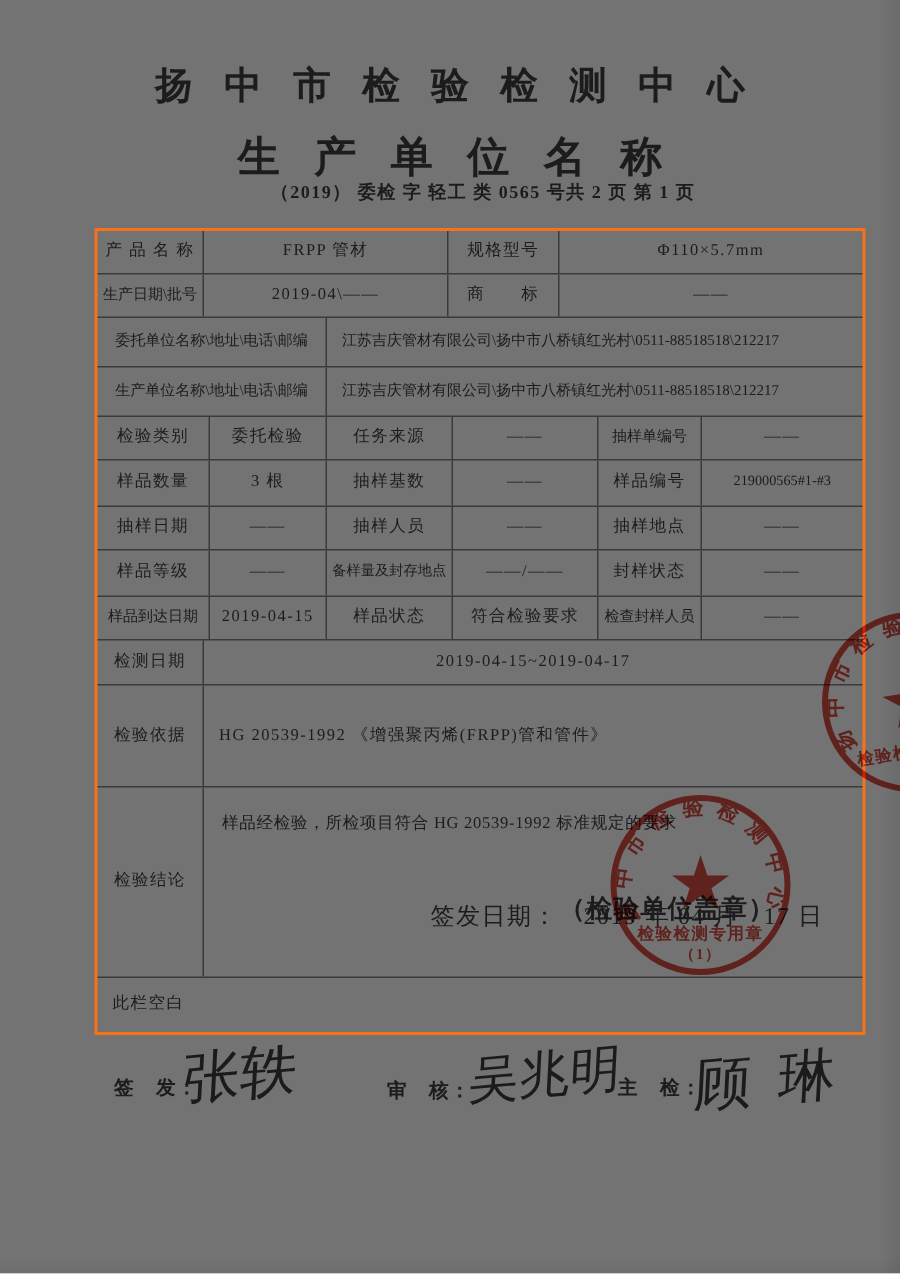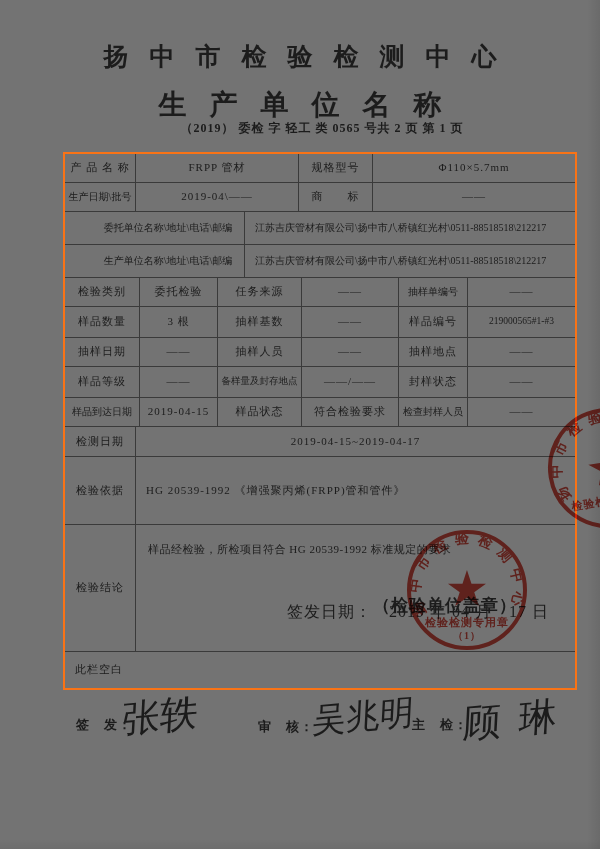--- a/index.html
+++ b/index.html
@@ -27,21 +27,21 @@
   .cell:last-child{border-right:none;}
   .cell.left{justify-content:flex-start;text-align:left;padding-left:10px;}
   .cell.tight{font-size:10px;letter-spacing:0;}
   .cell.tiny{font-size:9.5px;letter-spacing:0;}
   .cell.rel{position:relative;display:block;}
 
   .g4{grid-template-columns:71px 163px 74px auto;}
   .g2w{grid-template-columns:153px auto;}
   .g6{grid-template-columns:75px 78px 84px 97px 69px auto;}
   .g2n{grid-template-columns:71px auto;}
-  .h29{height:29px;} .h30{height:30px;} .h31{height:31px;} .h33{height:33px;padding-left:27px;}
+  .h29{height:29px;} .h30{height:30px;} .h31{height:31px;} .h33{height:33px;}
   .h36{height:36px;} .h68{height:68px;} .h127{height:127px;}
 
   .concl-text{position:absolute;left:12px;top:18px;font-size:11px;letter-spacing:0.5px;}
   .seal-note{position:absolute;right:58px;top:70px;font-size:17px;letter-spacing:1px;font-weight:bold;}
   .issue-line{position:absolute;right:26px;bottom:29px;font-size:16px;letter-spacing:1px;}
 
   .sign-area{position:absolute;left:0;top:686px;width:516px;height:110px;}
   .sig-label{position:absolute;font-size:13px;font-weight:bold;letter-spacing:1px;}
   .sig{position:absolute;font-size:38px;color:#1b1b1b;white-space:nowrap;
        transform:rotate(-5deg) skewX(-8deg);font-weight:500;}

